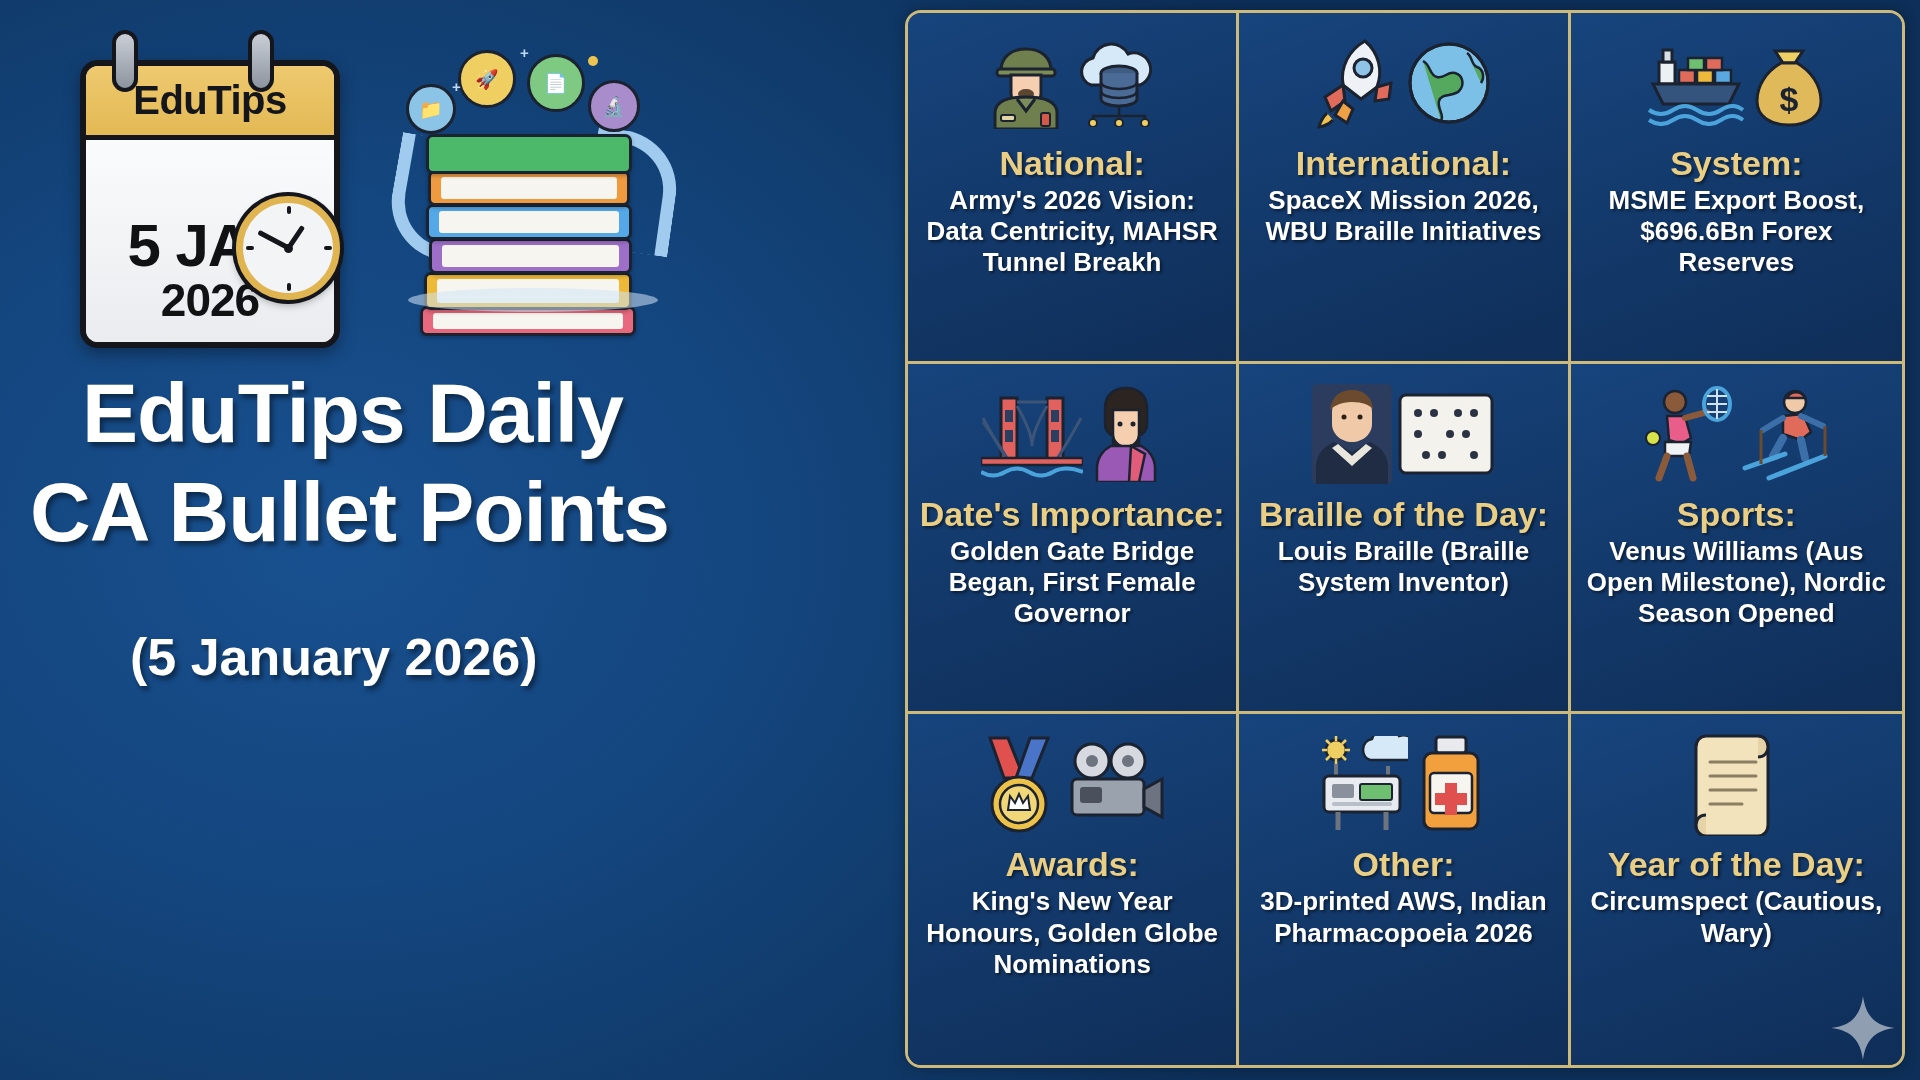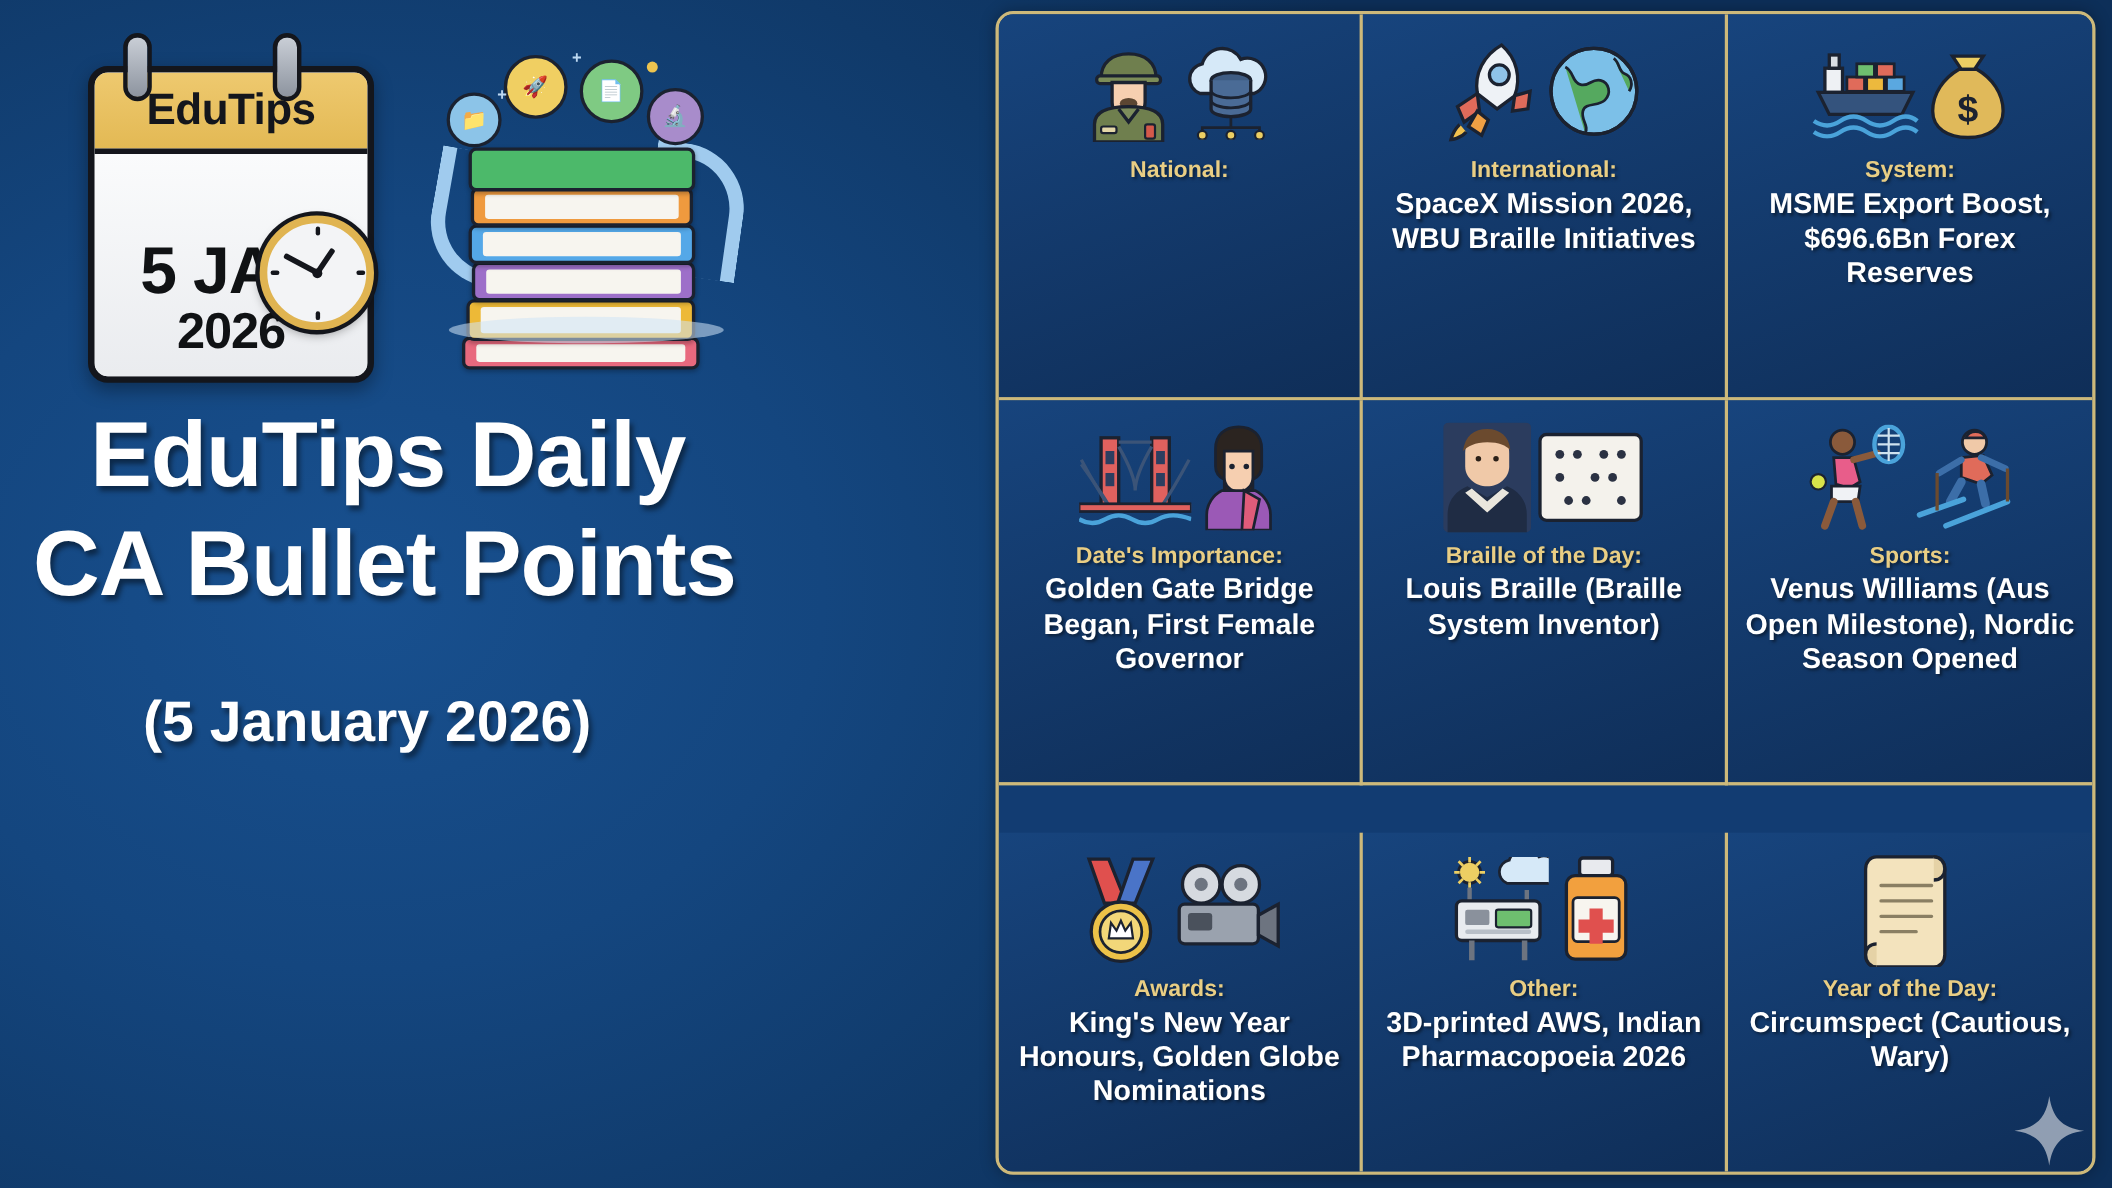--- a/index.html
+++ b/index.html
@@ -85,25 +85,25 @@
   
   .grid { position:absolute; left:905px; top:10px; width:1000px; height:1058px;
     display:grid; grid-template-columns:1fr 1fr 1fr; grid-template-rows:1fr 1fr 1fr;
     border:3px solid #cdb97a; border-radius:16px; background:#123c72; overflow:hidden;
     box-shadow:0 0 14px rgba(0,0,0,.3); }
   .cell { position:relative; border-right:3px solid #cdb97a; border-bottom:3px solid #cdb97a;
     background:linear-gradient(160deg,#17447d,#0f2e58);
     display:flex; flex-direction:column; align-items:center; justify-content:flex-start;
     padding:14px 8px 10px; }
   .cell:nth-child(3n) { border-right:none; }
-  .cell:nth-child(n+7) { border-bottom:none;margin-top:43px; }
+  .cell:nth-child(n+7) { border-bottom:none; }
   .cell-icons { height:112px; display:flex; align-items:center; justify-content:center;
     gap:6px; margin-bottom:4px; }
   .cell-icons svg { display:block; }
-  .cell-head { color:#e9ce84; font-size:21px; font-weight:bold; line-height:1.18;
+  .cell-head { color:#e9ce84; font-size:34px; font-weight:bold; line-height:1.18;
     text-align:center; text-shadow:2px 2px 3px rgba(0,0,0,.5); }
   .cell-body { color:#fff; font-size:26px; font-weight:bold; line-height:1.2;
     text-align:center; margin-top:2px; text-shadow:2px 2px 3px rgba(0,0,0,.5);
     padding:0 2px; }
   .sparkle { position:absolute; right:6px; bottom:4px; width:66px; height:66px; opacity:.72; }
 </style>
 </head>
 <body>
 
 <div id="stage">
@@ -190,20 +190,21 @@
           <ellipse cx="48" cy="34" rx="18" ry="7" fill="#3f5c83" stroke="#1b2230" stroke-width="3"></ellipse>
           <path d="M30 34v26c0 4 8 7 18 7s18-3 18-7V34" fill="#4a6b96" stroke="#1b2230" stroke-width="3"></path>
           <path d="M30 43c0 4 8 7 18 7s18-3 18-7M30 52c0 4 8 7 18 7s18-3 18-7" stroke="#1b2230" stroke-width="2.5" fill="none"></path>
           <path d="M48 67v10M48 77H22v5M48 77h26v5" stroke="#1b2230" stroke-width="2.5" fill="none"></path>
           <circle cx="22" cy="84" r="4" fill="#edcf63" stroke="#1b2230" stroke-width="2"></circle>
           <circle cx="48" cy="84" r="4" fill="#edcf63" stroke="#1b2230" stroke-width="2"></circle>
           <circle cx="74" cy="84" r="4" fill="#edcf63" stroke="#1b2230" stroke-width="2"></circle>
         </svg>
       </div>
       <div class="cell-head">National:</div>
+      <div class="cell-body">Army's 2026 Vision: Data Centricity, MAHSR Tunnel Breakh</div>
     </div>
 
     <div class="cell">
       <div class="cell-icons">
         <svg width="86" height="96" viewBox="0 0 86 96">
           <path d="M52 6c14 12 18 30 12 46l-16 12-18-14C27 32 36 15 52 6z" fill="#eef2f6" stroke="#1b2230" stroke-width="3"></path>
           <circle cx="50" cy="33" r="9" fill="#8fc3e8" stroke="#1b2230" stroke-width="3"></circle>
           <path d="M30 50 12 62l6 14 14-10z" fill="#e06b5a" stroke="#1b2230" stroke-width="3"></path>
           <path d="M64 52l14-4-2 16-14 2z" fill="#e06b5a" stroke="#1b2230" stroke-width="3"></path>
           <path d="M30 66l10 8-6 14-12-8z" fill="#f0a044" stroke="#1b2230" stroke-width="3"></path>

